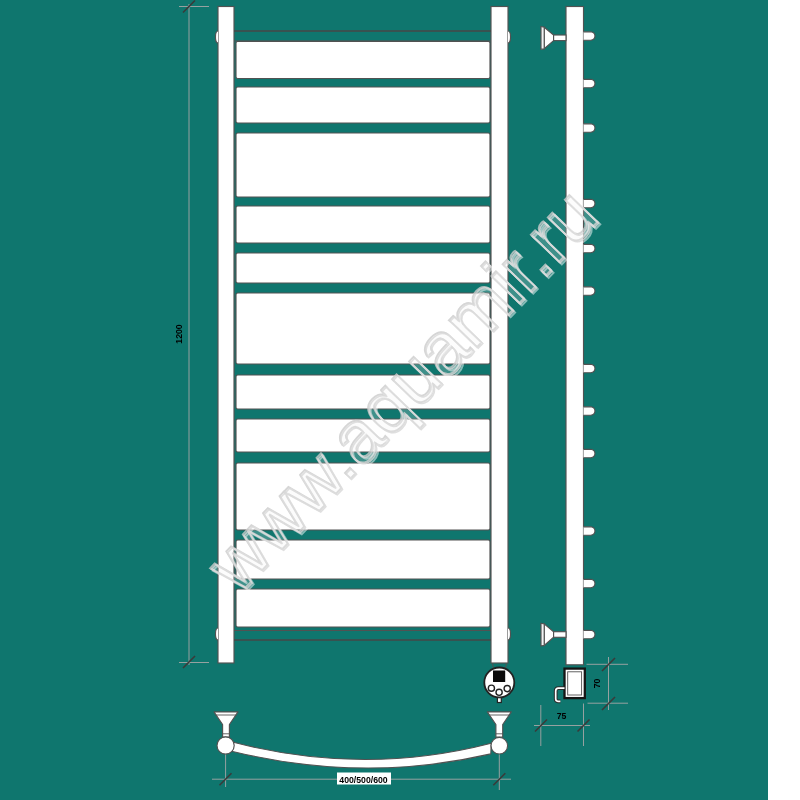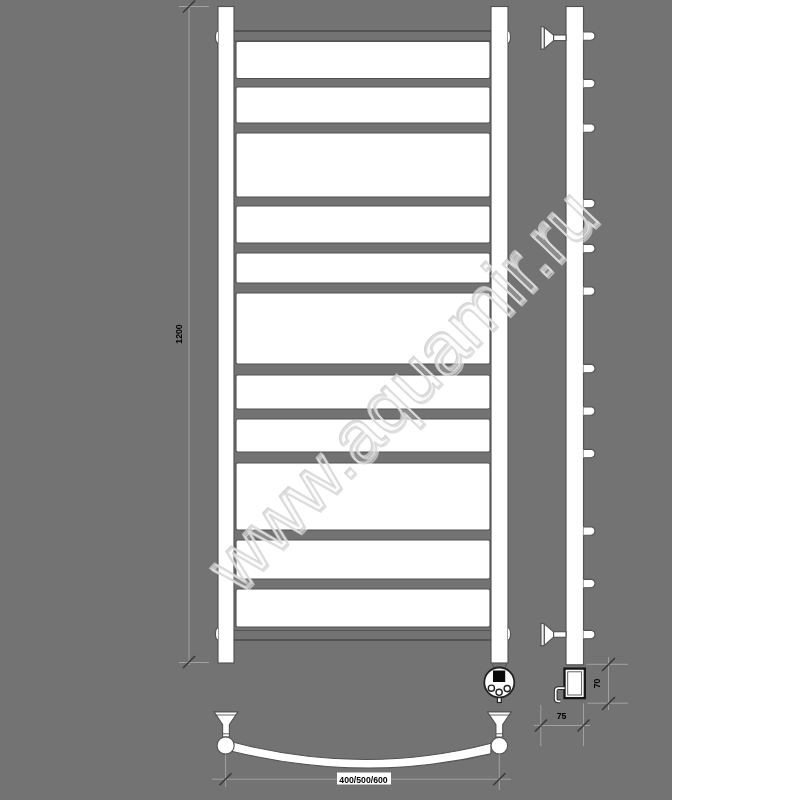--- a/index.html
+++ b/index.html
@@ -1,17 +1,17 @@
 <!DOCTYPE html>
 <html><head>
 <meta charset="utf-8">
 <title>Towel rail diagram</title>
 <style>
   html,body { margin:0; padding:0; background:#ffffff; }
-  #page { position:relative; width:672px; height:800px; background:#737373;
+  #page { position:relative; width:768px; height:800px; background:#0f766e;
           font-family:"Liberation Sans", sans-serif; overflow:hidden; }
 </style>
 </head>
 <body>
 
 <div id="page">
 <svg width="800" height="800" viewBox="0 0 800 800">
 
 <rect x="218.0" y="6.5" width="16.0" height="656.5" fill="white" stroke="#525252" stroke-width="1.15"></rect>
 

